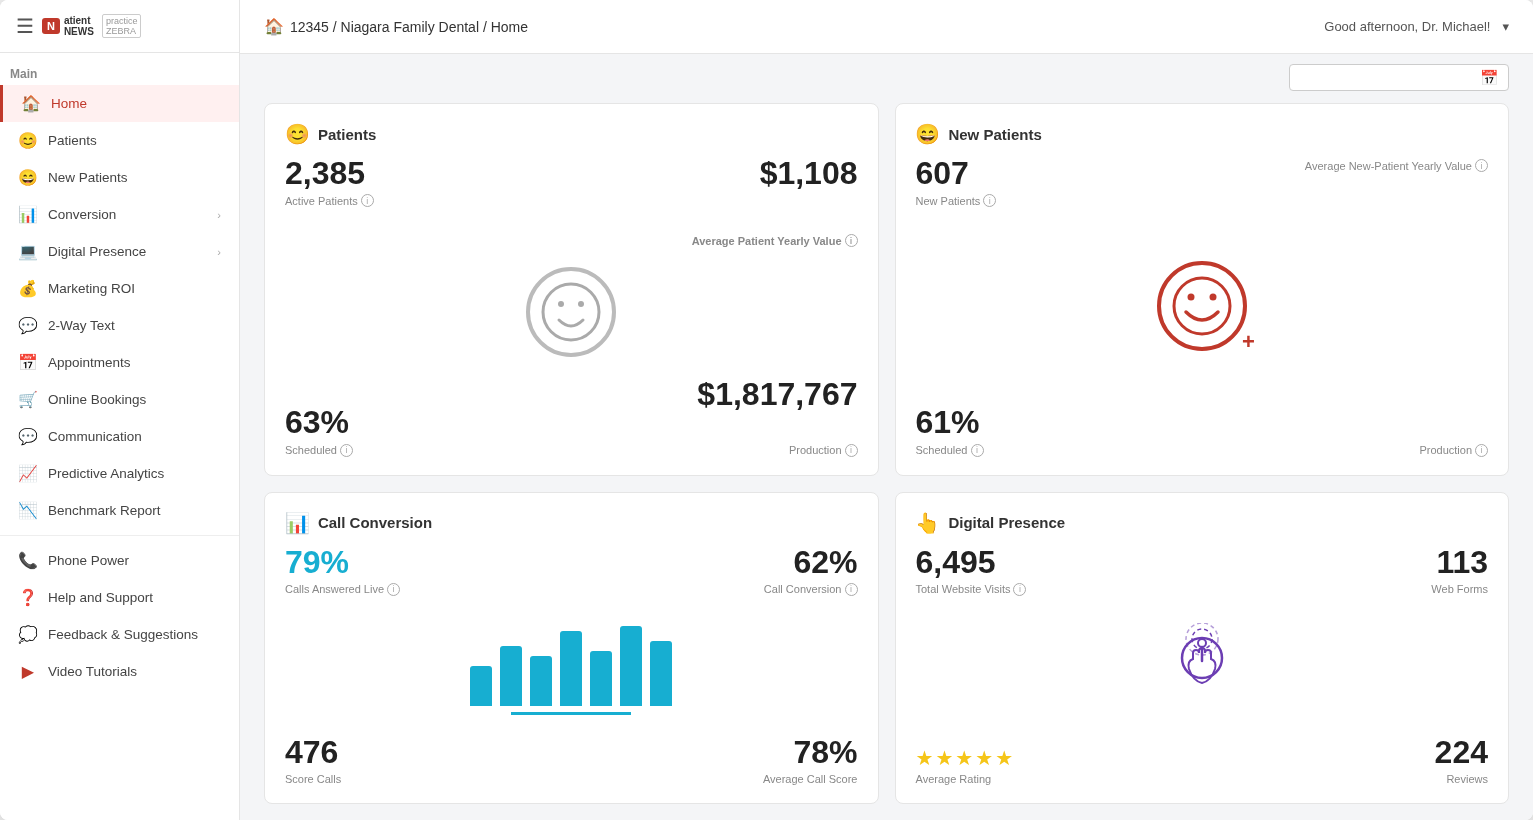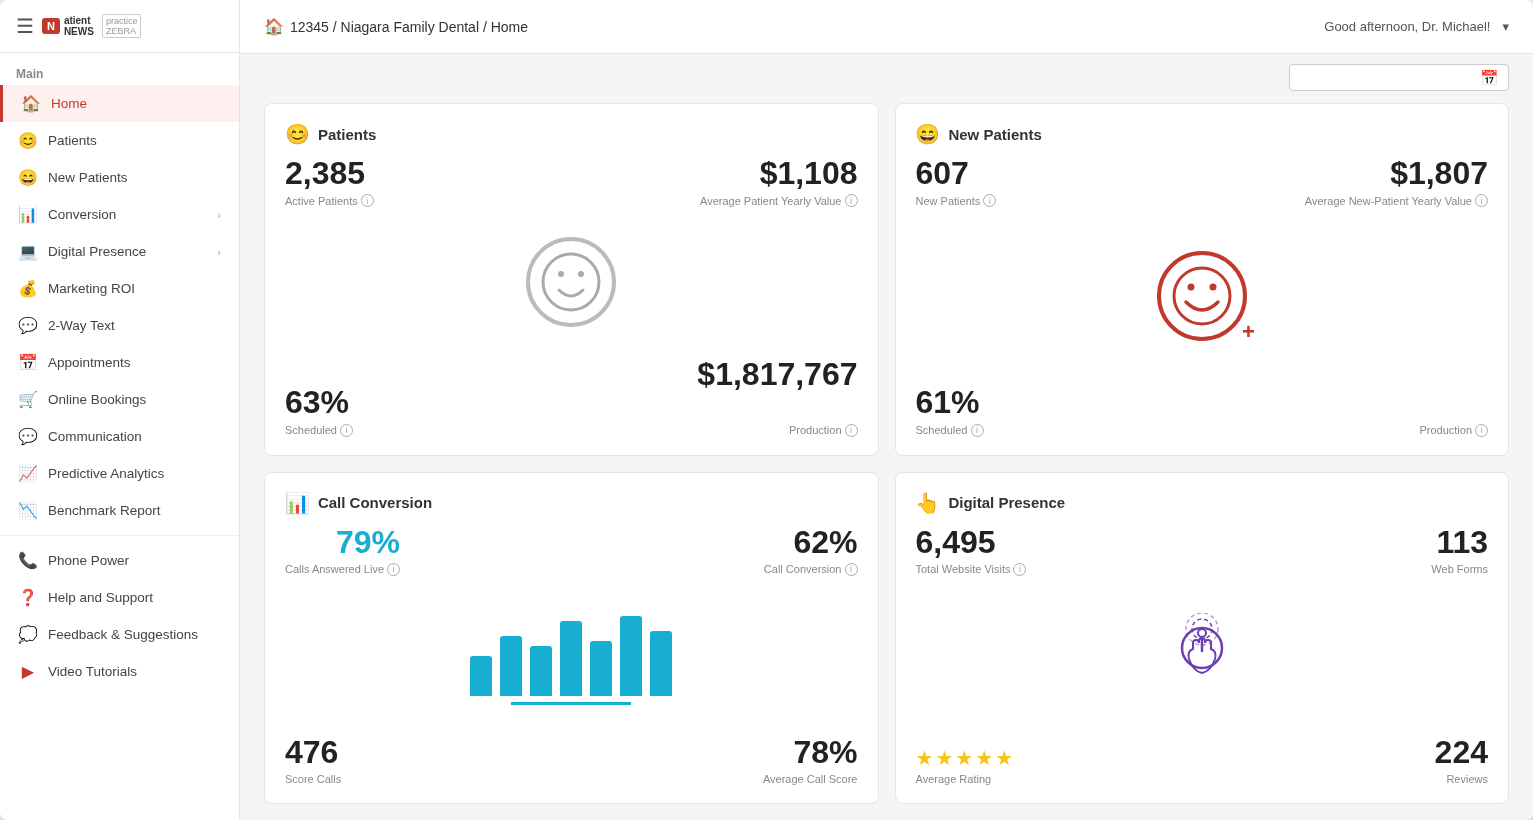--- a/index.html
+++ b/index.html
@@ -5,21 +5,21 @@
     * { box-sizing: border-box; margin: 0; padding: 0; }
     body { font-family: -apple-system, BlinkMacSystemFont, 'Segoe UI', sans-serif; background: #f0f0f0; display: flex; justify-content: center; align-items: center; min-height: 100vh; }
     .app-frame { width: 1533px; height: 820px; background: #fff; display: flex; border-radius: 8px; overflow: hidden; box-shadow: 0 4px 24px rgba(0,0,0,0.18); }
     
     .sidebar { width: 240px; min-width: 240px; background: #fff; border-right: 1px solid #e5e5e5; display: flex; flex-direction: column; padding: 0; overflow-y: auto; }
     .sidebar-header { display: flex; align-items: center; gap: 8px; padding: 14px 16px; border-bottom: 1px solid #e5e5e5; }
     .hamburger { font-size: 20px; color: #555; cursor: pointer; }
     .logo-area { display: flex; align-items: center; gap: 4px; }
     .logo-n { background: #c0392b; color: #fff; font-weight: bold; font-size: 11px; padding: 2px 5px; border-radius: 3px; }
     .logo-news { font-size: 10px; color: #333; font-weight: bold; }
-    .sidebar-section-label { font-size: 12px; color: #888; font-weight: 600; padding: 14px 16px 4px; text-transform: none; }
+    .sidebar-section-label { font-size: 12px; color: #888; font-weight: 600; padding: 14px 10px 4px; text-transform: none; }
     .sidebar-item { display: flex; align-items: center; gap: 10px; padding: 9px 18px; cursor: pointer; color: #444; font-size: 13.5px; position: relative; }
     .sidebar-item.active { background: #fff0f0; color: #c0392b; border-left: 3px solid #c0392b; }
     .sidebar-item .item-icon { width: 20px; text-align: center; font-size: 16px; flex-shrink: 0; }
     .sidebar-item .item-label { flex: 1; }
     .sidebar-item .chevron { font-size: 11px; color: #aaa; }
     .sidebar-divider { height: 1px; background: #eee; margin: 6px 0; }
     
     .main-content { flex: 1; display: flex; flex-direction: column; background: #f4f5f7; overflow: hidden; }
     .topbar { background: #fff; border-bottom: 1px solid #e5e5e5; padding: 0 24px; height: 54px; display: flex; align-items: center; justify-content: space-between; }
     .breadcrumb { display: flex; align-items: center; gap: 6px; font-size: 14px; color: #333; }
@@ -31,21 +31,21 @@
     .date-input-wrap .cal-icon { position: absolute; right: 10px; top: 50%; transform: translateY(-50%); color: #888; font-size: 15px; }
     
     .dashboard-grid { display: grid; grid-template-columns: 1fr 1fr; gap: 16px; padding: 12px 24px 16px; flex: 1; overflow-y: auto; }
     .card { background: #fff; border-radius: 8px; border: 1px solid #e5e5e5; padding: 18px 20px; display: flex; flex-direction: column; min-height: 270px; }
     .card-header { display: flex; align-items: center; gap: 8px; margin-bottom: 10px; }
     .card-header-icon { font-size: 20px; }
     .card-title { font-size: 15px; font-weight: 600; color: #333; }
     .card-stats-row { display: flex; justify-content: space-between; align-items: flex-start; }
     .stat-block { display: flex; flex-direction: column; }
     .stat-big { font-size: 32px; font-weight: 700; color: #222; line-height: 1.1; }
-    .stat-big.cyan { color: #17aed1; text-align: right; }
+    .stat-big.cyan { color: #17aed1; }
     .stat-label { font-size: 11px; color: #888; margin-top: 3px; display: flex; align-items: center; gap: 3px; }
     .stat-label .info-i { display: inline-flex; align-items: center; justify-content: center; width: 13px; height: 13px; border-radius: 50%; border: 1px solid #aaa; font-size: 9px; color: #aaa; cursor: pointer; }
     .card-center-icon { flex: 1; display: flex; align-items: center; justify-content: center; }
     .smiley { width: 90px; height: 90px; border-radius: 50%; border: 4px solid #bbb; display: flex; align-items: center; justify-content: center; position: relative; }
     .smiley svg { width: 60px; height: 60px; }
     .smiley-red { width: 90px; height: 90px; border-radius: 50%; border: 4px solid #c0392b; display: flex; align-items: center; justify-content: center; position: relative; }
     .smiley-red svg { width: 60px; height: 60px; }
     .smiley-plus { position: absolute; bottom: -4px; right: -8px; font-size: 22px; font-weight: bold; color: #c0392b; }
     .bar-chart-wrap { flex: 1; display: flex; align-items: flex-end; justify-content: center; gap: 8px; padding: 10px 0 6px; }
     .bar { width: 22px; border-radius: 3px 3px 0 0; background: #17aed1; }
@@ -182,23 +182,23 @@
           <span class="card-title">Patients</span>
         </div>
         <div class="card-stats-row">
           <div class="stat-block">
             <span class="stat-big">2,385</span>
             <span class="stat-label">
               <span>Active Patients</span>
               <span class="info-i">i</span>
             </span>
           </div>
-          <div class="stat-block" style="text-align:right;">
+          <div class="stat-block" style="text-align:right;gap:40px;">
             <span class="stat-big">$1,108</span>
-            <span class="stat-label" style="justify-content:flex-end;">
+            <span class="stat-label" style="justify-content:flex-end;font-weight:bold;">
               <span>Average Patient Yearly Value</span>
               <span class="info-i">i</span>
             </span>
           </div>
         </div>
         <div class="card-center-icon">
           <div class="smiley">
             <svg viewBox="0 0 60 60" fill="none" xmlns="http://www.w3.org/2000/svg">
               <circle cx="30" cy="30" r="28" stroke="#aaa" stroke-width="3" fill="none"></circle>
               <circle cx="20" cy="22" r="3" fill="#aaa"></circle>
@@ -232,21 +232,20 @@
         </div>
         <div class="card-stats-row">
           <div class="stat-block">
             <span class="stat-big">607</span>
             <span class="stat-label">
               <span>New Patients</span>
               <span class="info-i">i</span>
             </span>
           </div>
           <div class="stat-block" style="text-align:right;">
-            <span class="stat-big">$1,807</span>
             <span class="stat-label" style="justify-content:flex-end;">
               <span>Average New-Patient Yearly Value</span>
               <span class="info-i">i</span>
             </span>
           </div>
         </div>
         <div class="card-center-icon">
           <div style="position:relative; display:inline-block;">
             <div class="smiley-red">
               <svg viewBox="0 0 60 60" fill="none" xmlns="http://www.w3.org/2000/svg">

